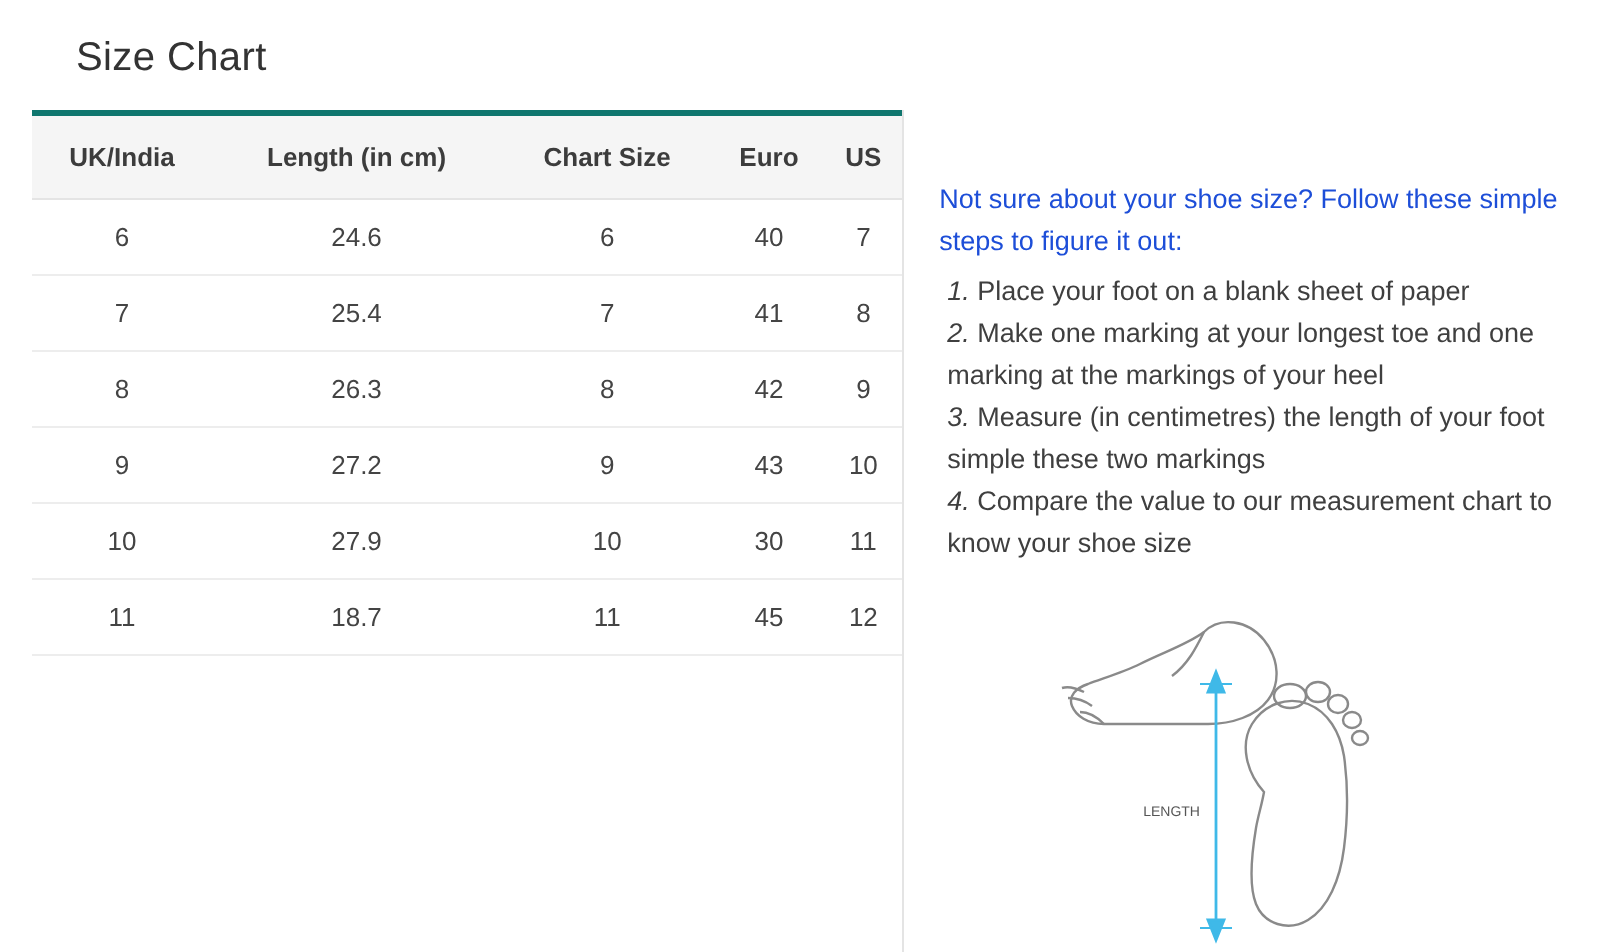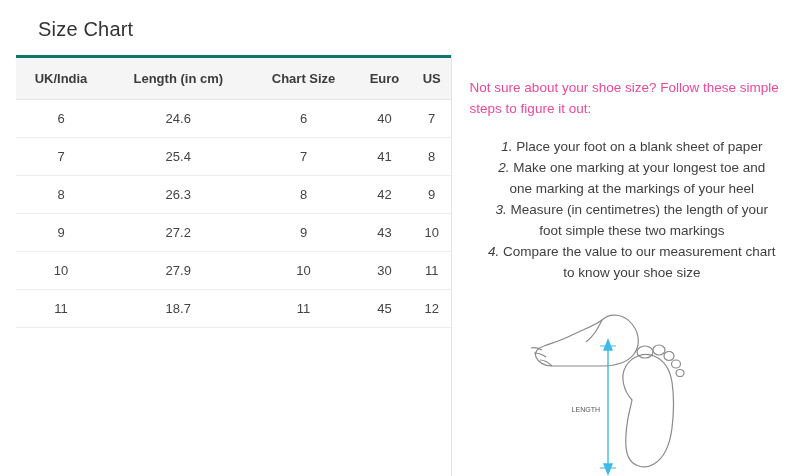--- a/index.html
+++ b/index.html
@@ -69,28 +69,27 @@
     border-bottom: 1px solid #ededed;
   }
   .side {
     flex: 1 1 auto;
     padding: 18px 22px 0 18px;
     box-sizing: border-box;
   }
   .side-intro {
     font-size: 13.5px;
     line-height: 21px;
-    color: #ec4899;
-    margin: 4px 0 2px 0;
+    color: #1d4ed8;
+    margin: 16px 0 2px 0;
   }
   .steps {
-    margin: 17px;
+    margin: 4px;
     padding: 0;
     list-style: none;
-    text-align: center;
   }
   .steps li {
     font-size: 13.5px;
     line-height: 21px;
     color: #3f3f3f;
     margin: 0;
   }
   .step-num {
     font-style: italic;
   }

